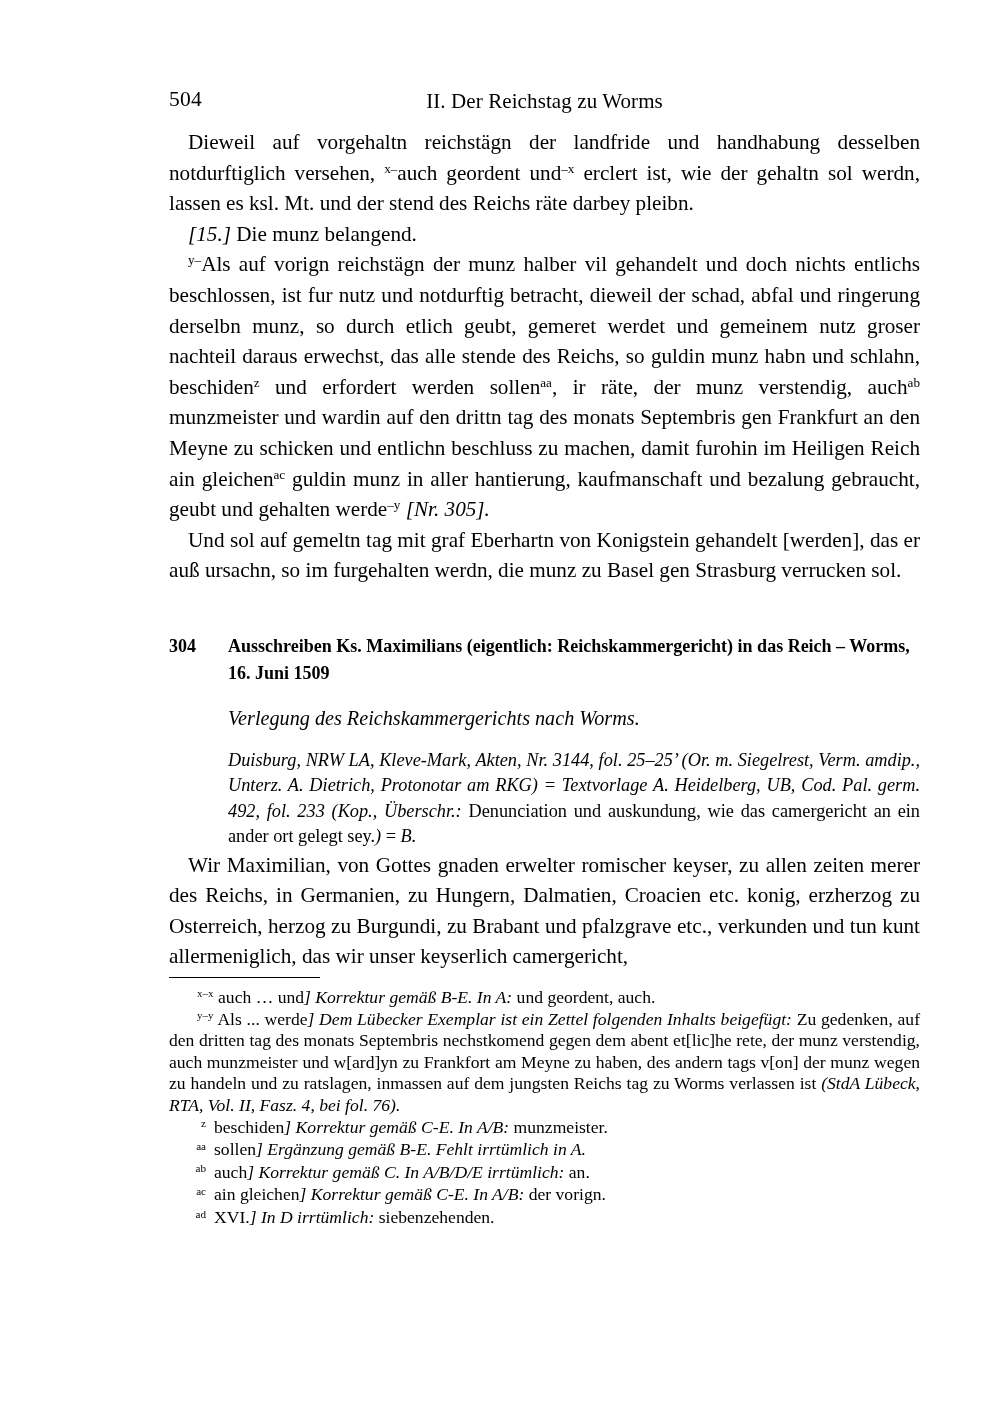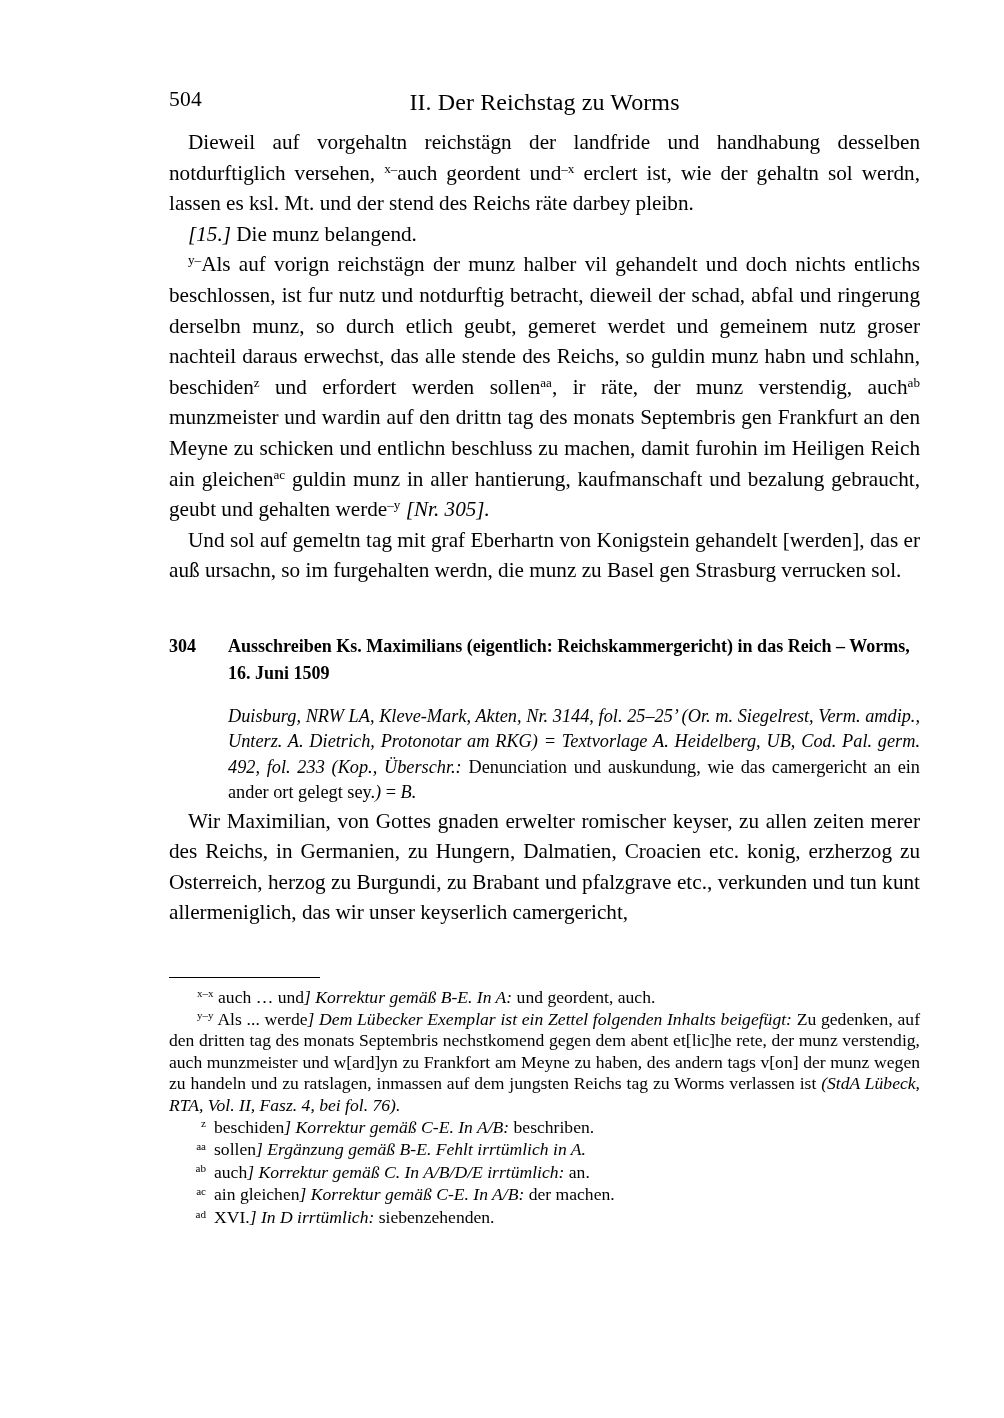--- a/index.html
+++ b/index.html
@@ -38,21 +38,21 @@
     top: 0;
     font-size: 21.5px;
     letter-spacing: 0.2px;
   }
   .runhead .rh-title {
     position: absolute;
     left: 0;
     top: 2px;
     width: 751px;
     text-align: center;
-    font-size: 24px;
+    font-size: 21px;
     letter-spacing: 0.1px;
   }
 
   
   .column {
     position: absolute;
     left: 161px;
     top: 118px;
     width: 751px;
   }
@@ -176,39 +176,40 @@
 
     <p class="body"><sup class="mk">y–</sup><span>Als auf vorign reichstägn der munz halber vil gehandelt und doch nichts entlichs beschlossen, ist fur nutz und notdurftig betracht, dieweil der schad, abfal und ringerung derselbn munz, so durch etlich geubt, gemeret werdet und gemeinem nutz groser nachteil daraus erwechst, das alle stende des Reichs, so guldin munz habn und schlahn, beschiden</span><sup class="mk">z</sup><span> und erfordert werden sollen</span><sup class="mk">aa</sup><span>, ir räte, der munz verstendig, auch</span><sup class="mk">ab</sup><span> munzmeister und wardin auf den drittn tag des monats Septembris gen Frankfurt an den Meyne zu schicken und entlichn beschluss zu machen, damit furohin im Heiligen Reich ain gleichen</span><sup class="mk">ac</sup><span> guldin munz in aller hantierung, kaufmanschaft und bezalung gebraucht, geubt und gehalten werde</span><sup class="mk">–y</sup><i> [Nr. 305].</i></p>
 
     <p class="body">Und sol auf gemeltn tag mit graf Eberhartn von Konigstein gehandelt [werden], das er auß ursachn, so im furgehalten werdn, die munz zu Basel gen Strasburg verrucken sol.</p>
 
 
     <div class="sec-head">
       <span class="num">304</span><span>Ausschreiben Ks. Maximilians (eigentlich: Reichskammergericht) in das Reich – Worms, 16. Juni 1509</span>
     </div>
 
+    <div class="sec-subtitle">Verlegung des Reichskammergerichts nach Worms.</div>
 
     <div class="sec-source"><i>Duisburg, NRW LA, Kleve-Mark, Akten, Nr. 3144, fol. 25–25’ (Or. m. Siegelrest, Verm. amdip., Unterz. A. Dietrich, Protonotar am RKG) = Textvorlage A. Heidelberg, UB, Cod. Pal. germ. 492, fol. 233 (Kop., Überschr.:</i><span> Denunciation und auskundung, wie das camergericht an ein ander ort gelegt sey.</span><i>)</i><span> = </span><i>B.</i></div>
 
     <p class="body doc-open">Wir Maximilian, von Gottes gnaden erwelter romischer keyser, zu allen zeiten merer des Reichs, in Germanien, zu Hungern, Dalmatien, Croacien etc. konig, erzherzog zu Osterreich, herzog zu Burgundi, zu Brabant und pfalzgrave etc., verkunden und tun kunt allermeniglich, das wir unser keyserlich camergericht,</p>
 
   </div>
 
   <div class="notes">
     <div class="notes-rule"></div>
 
     <div class="note long"><sup class="mk">x–x</sup><span> auch … und</span><i>]</i><i> Korrektur gemäß B-E. In A:</i><span> und geordent, auch.</span></div>
 
     <div class="note long"><sup class="mk">y–y</sup><span> Als ... werde</span><i>]</i><i> Dem Lübecker Exemplar ist ein Zettel folgenden Inhalts beigefügt:</i><span> Zu gedenken, auf den dritten tag des monats Septembris nechstkomend gegen dem abent et[lic]he rete, der munz verstendig, auch munzmeister und w[ard]yn zu Frankfort am Meyne zu haben, des andern tags v[on] der munz wegen zu handeln und zu ratslagen, inmassen auf dem jungsten Reichs tag zu Worms verlassen ist </span><i>(StdA Lübeck, RTA, Vol. II, Fasz. 4, bei fol. 76).</i></div>
 
-    <div class="note short"><span class="marker"><span>z</span></span><span>beschiden</span><i>]</i><i> Korrektur gemäß C-E. In A/B:</i><span> beschriben.</span></div>
+    <div class="note short"><span class="marker"><span>z</span></span><span>beschiden</span><i>]</i><i> Korrektur gemäß C-E. In A/B:</i><span> munzmeister.</span></div>
 
     <div class="note short"><span class="marker"><span>aa</span></span><span>sollen</span><i>]</i><i> Ergänzung gemäß B-E. Fehlt irrtümlich in A.</i><span></span></div>
 
     <div class="note short"><span class="marker"><span>ab</span></span><span>auch</span><i>]</i><i> Korrektur gemäß C. In A/B/D/E irrtümlich:</i><span> an.</span></div>
 
-    <div class="note short"><span class="marker"><span>ac</span></span><span>ain gleichen</span><i>]</i><i> Korrektur gemäß C-E. In A/B:</i><span> der machen.</span></div>
+    <div class="note short"><span class="marker"><span>ac</span></span><span>ain gleichen</span><i>]</i><i> Korrektur gemäß C-E. In A/B:</i><span> der vorign.</span></div>
 
     <div class="note short"><span class="marker"><span>ad</span></span><span>XVI.</span><i>]</i><i> In D irrtümlich:</i><span> siebenzehenden.</span></div>
 
   </div>
 
 </div>
 
 </body></html>

